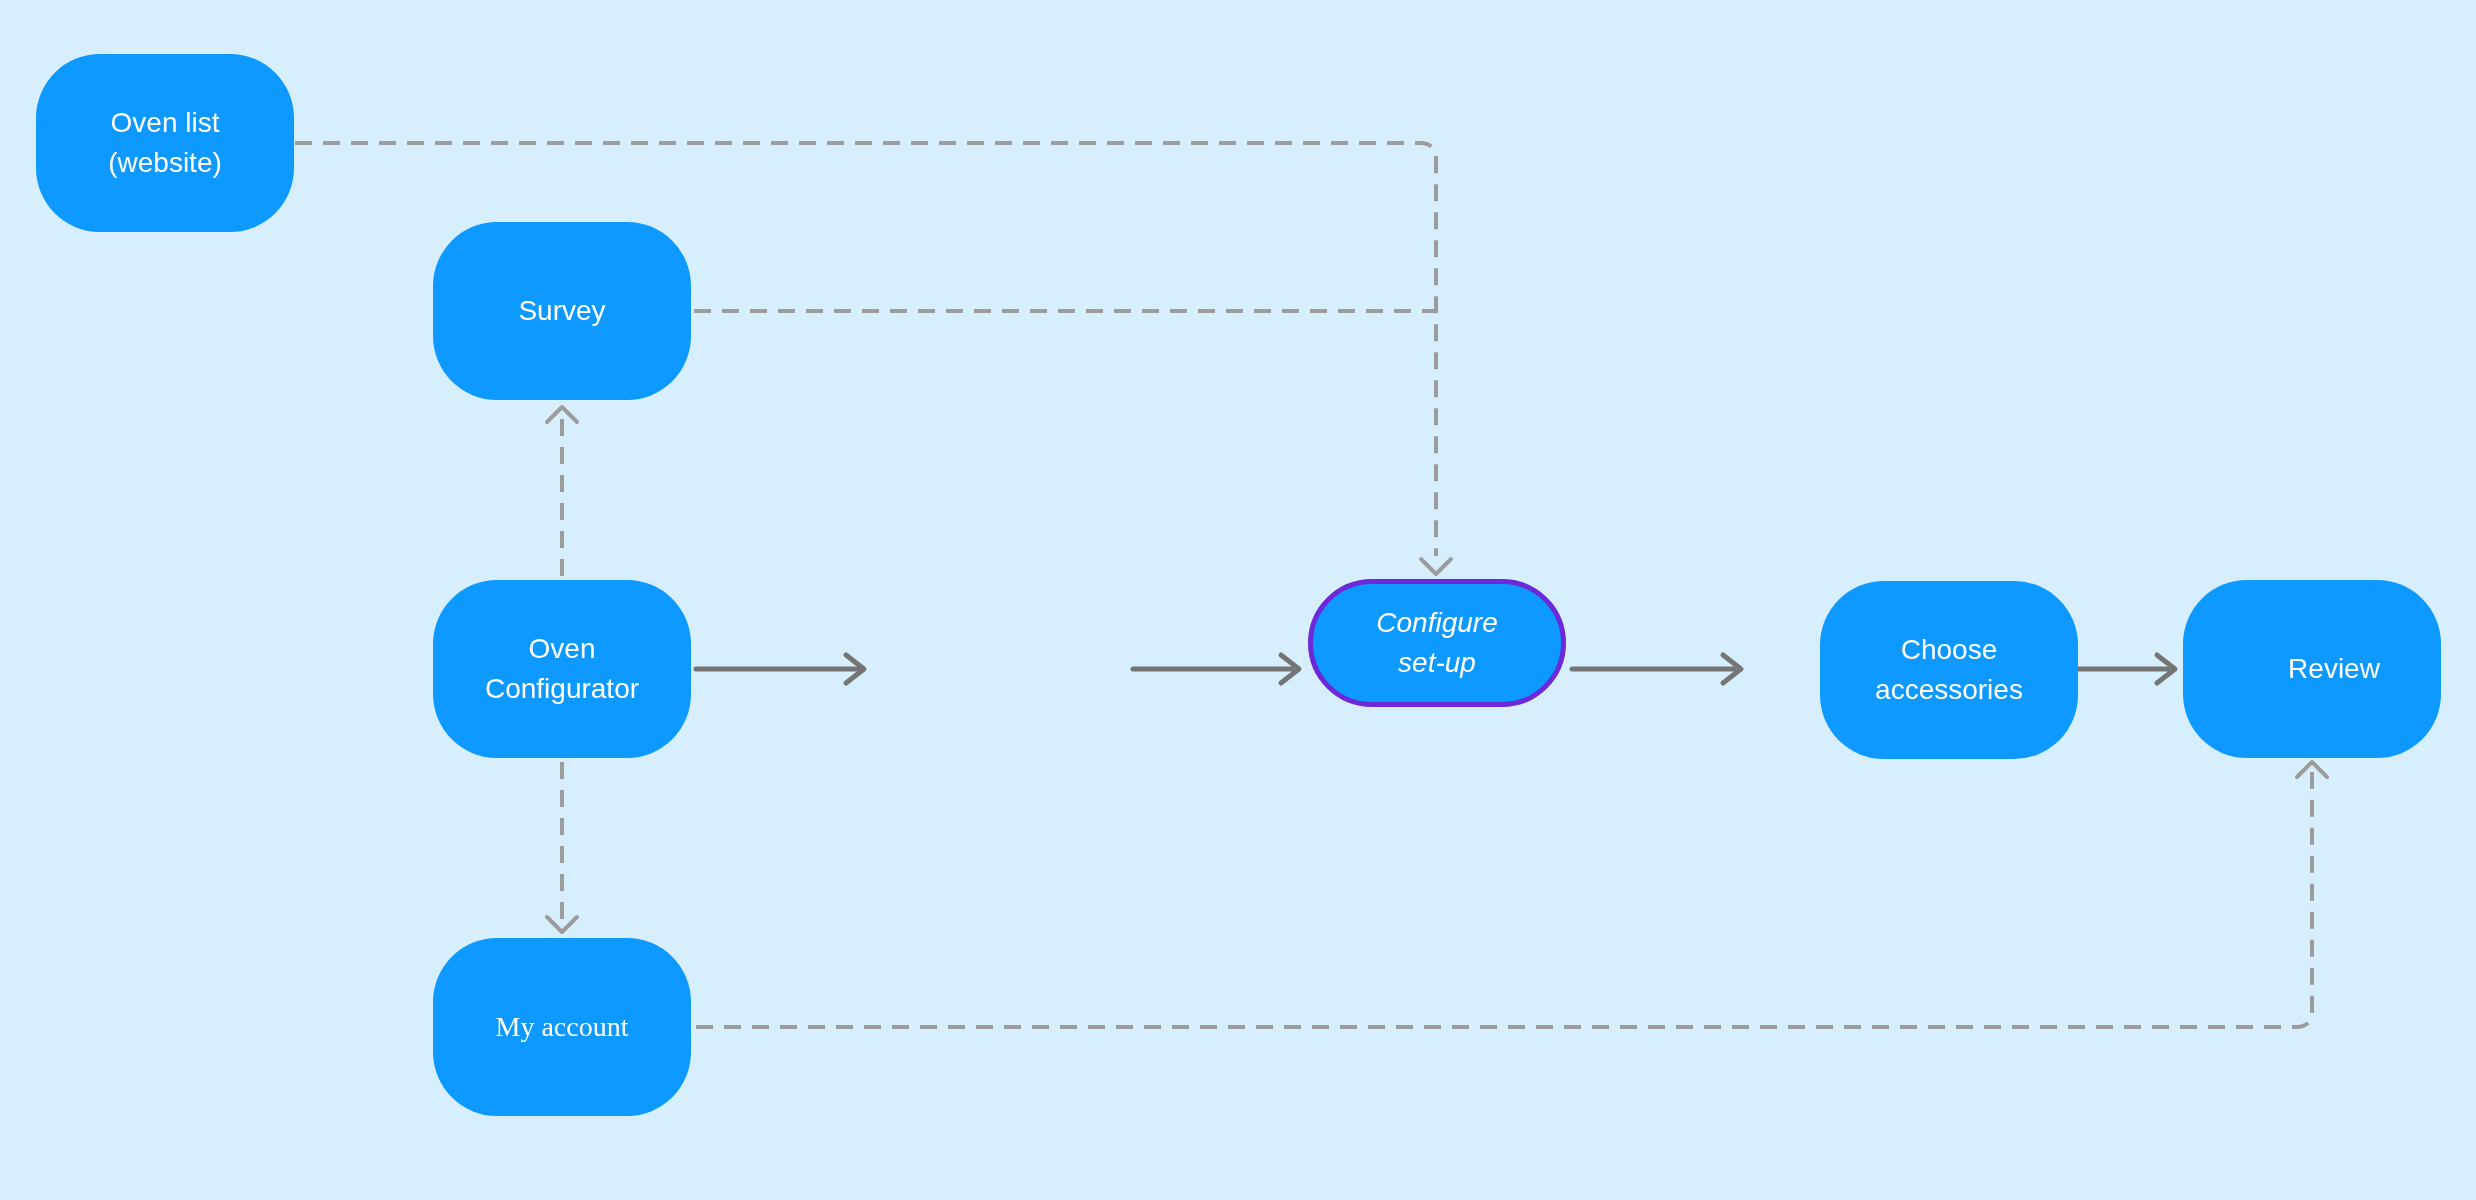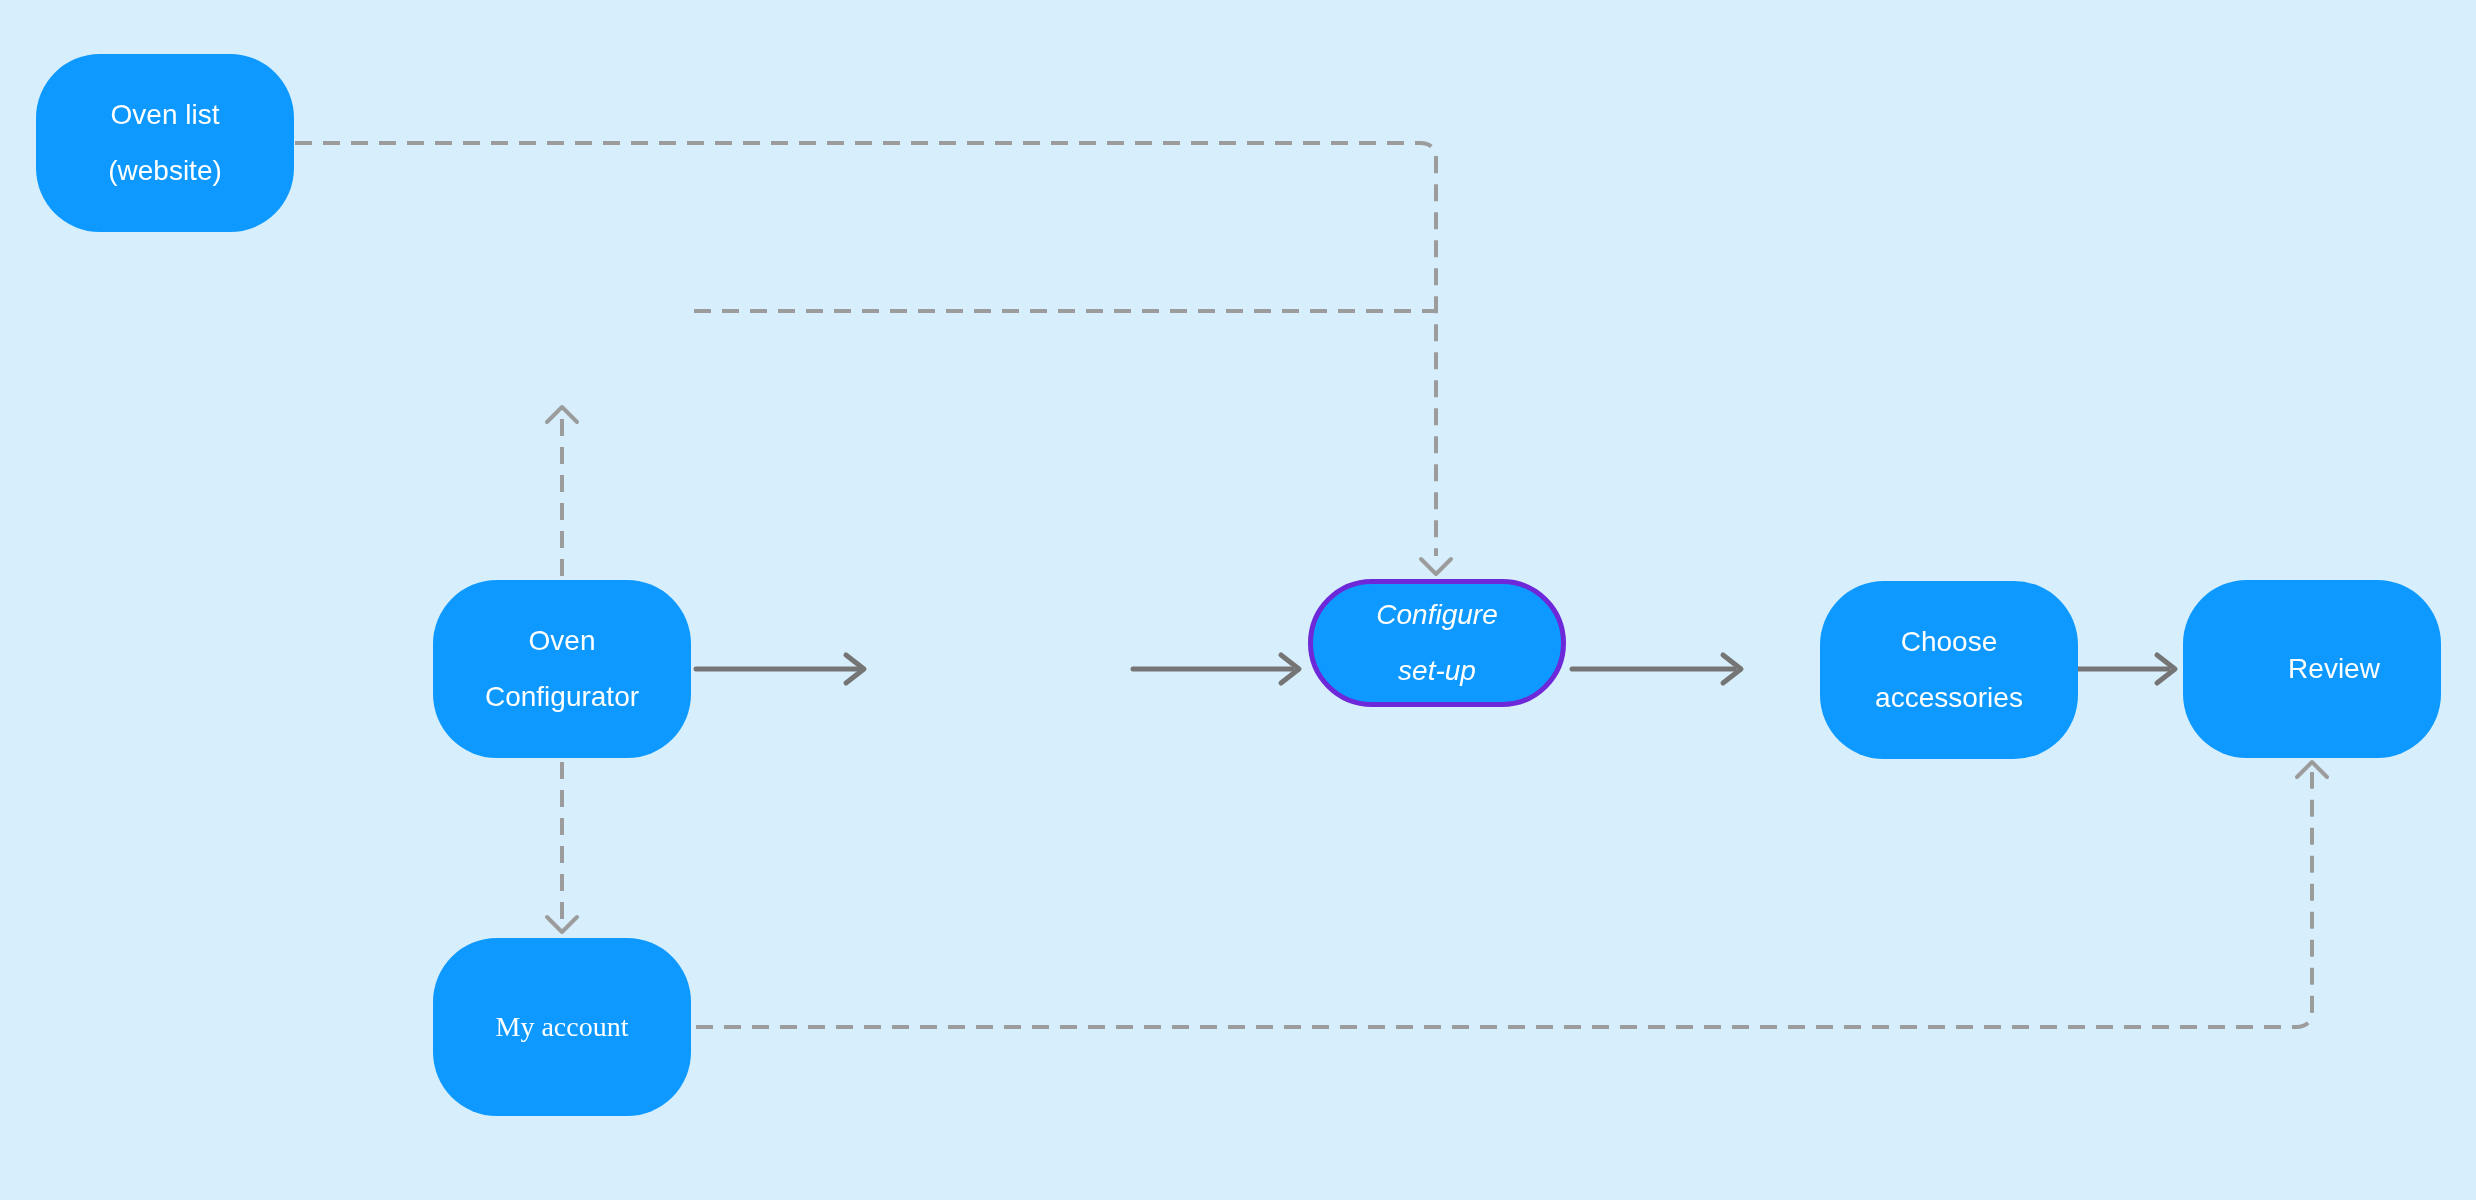--- a/index.html
+++ b/index.html
@@ -55,21 +55,21 @@
     width: 258px;
     height: 178px;
     background: #0D99FF;
     border-radius: 64px;
     color: #FFFFFF;
     display: flex;
     align-items: center;
     justify-content: center;
     text-align: center;
     font-size: 28px;
-    line-height: 56px;
+    line-height: 40px;
     box-sizing: border-box;
     cursor: pointer;
   }
   .node-label {
     white-space: pre-line;
     pointer-events: none;
   }
   .n-oven        { left: 36px;   top: 54px;  }
   .n-survey      { left: 433px;  top: 222px; }
   .n-home        { left: 433px;  top: 580px; }
@@ -122,20 +122,23 @@
       <path class="wire-dashed" d="M 696 1027 H 2296 Q 2312 1027 2312 1011 V 772"></path>
       <path class="chev-dashed" d="M 2297 777 L 2312 762 L 2327 777"></path>
     </g>
   </svg>
 
   <div class="node n-oven">
     <span class="node-label">Oven list
 (website)</span>
   </div>
 
+  <div class="node n-survey">
+    <span class="node-label">Survey</span>
+  </div>
 
   <div class="node n-home">
     <span class="node-label">Oven
 Configurator</span>
   </div>
 
 
   <div class="node n-configure">
     <span class="node-label">Configure
 set-up</span>

